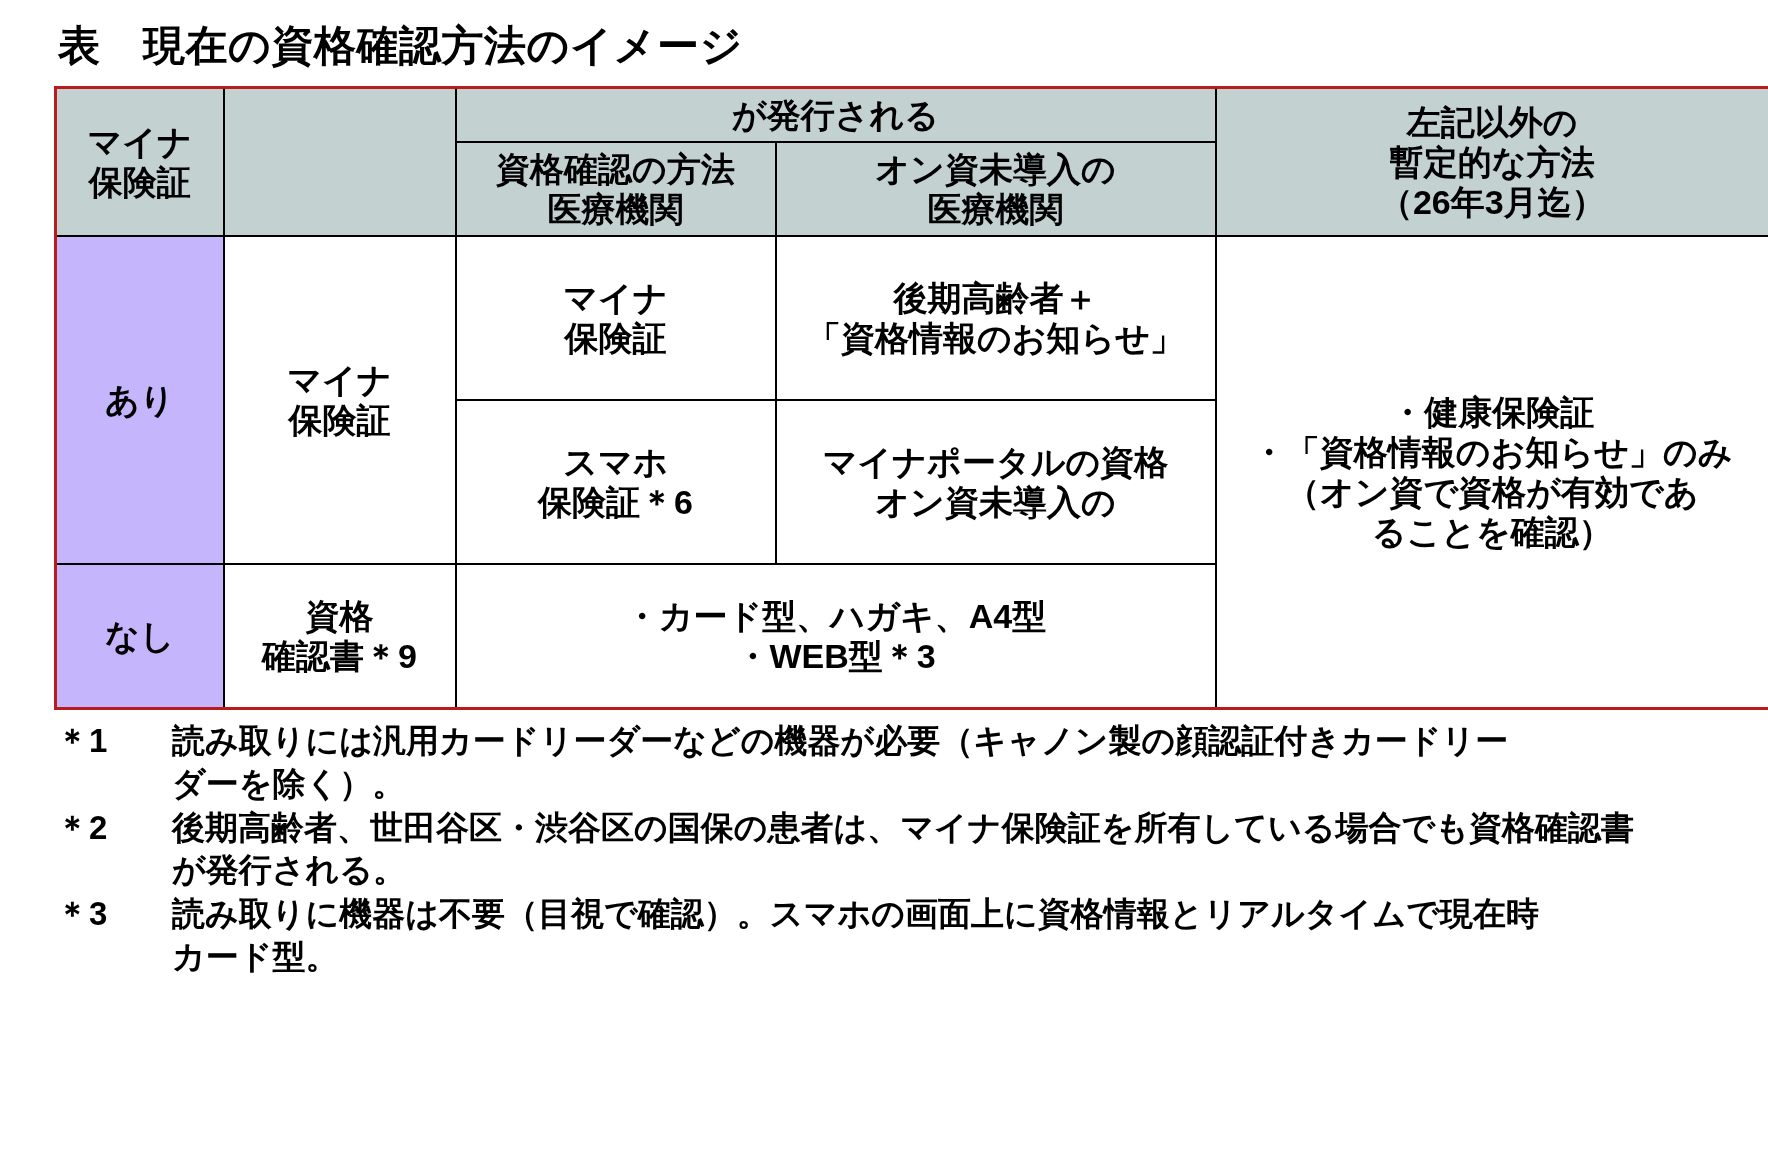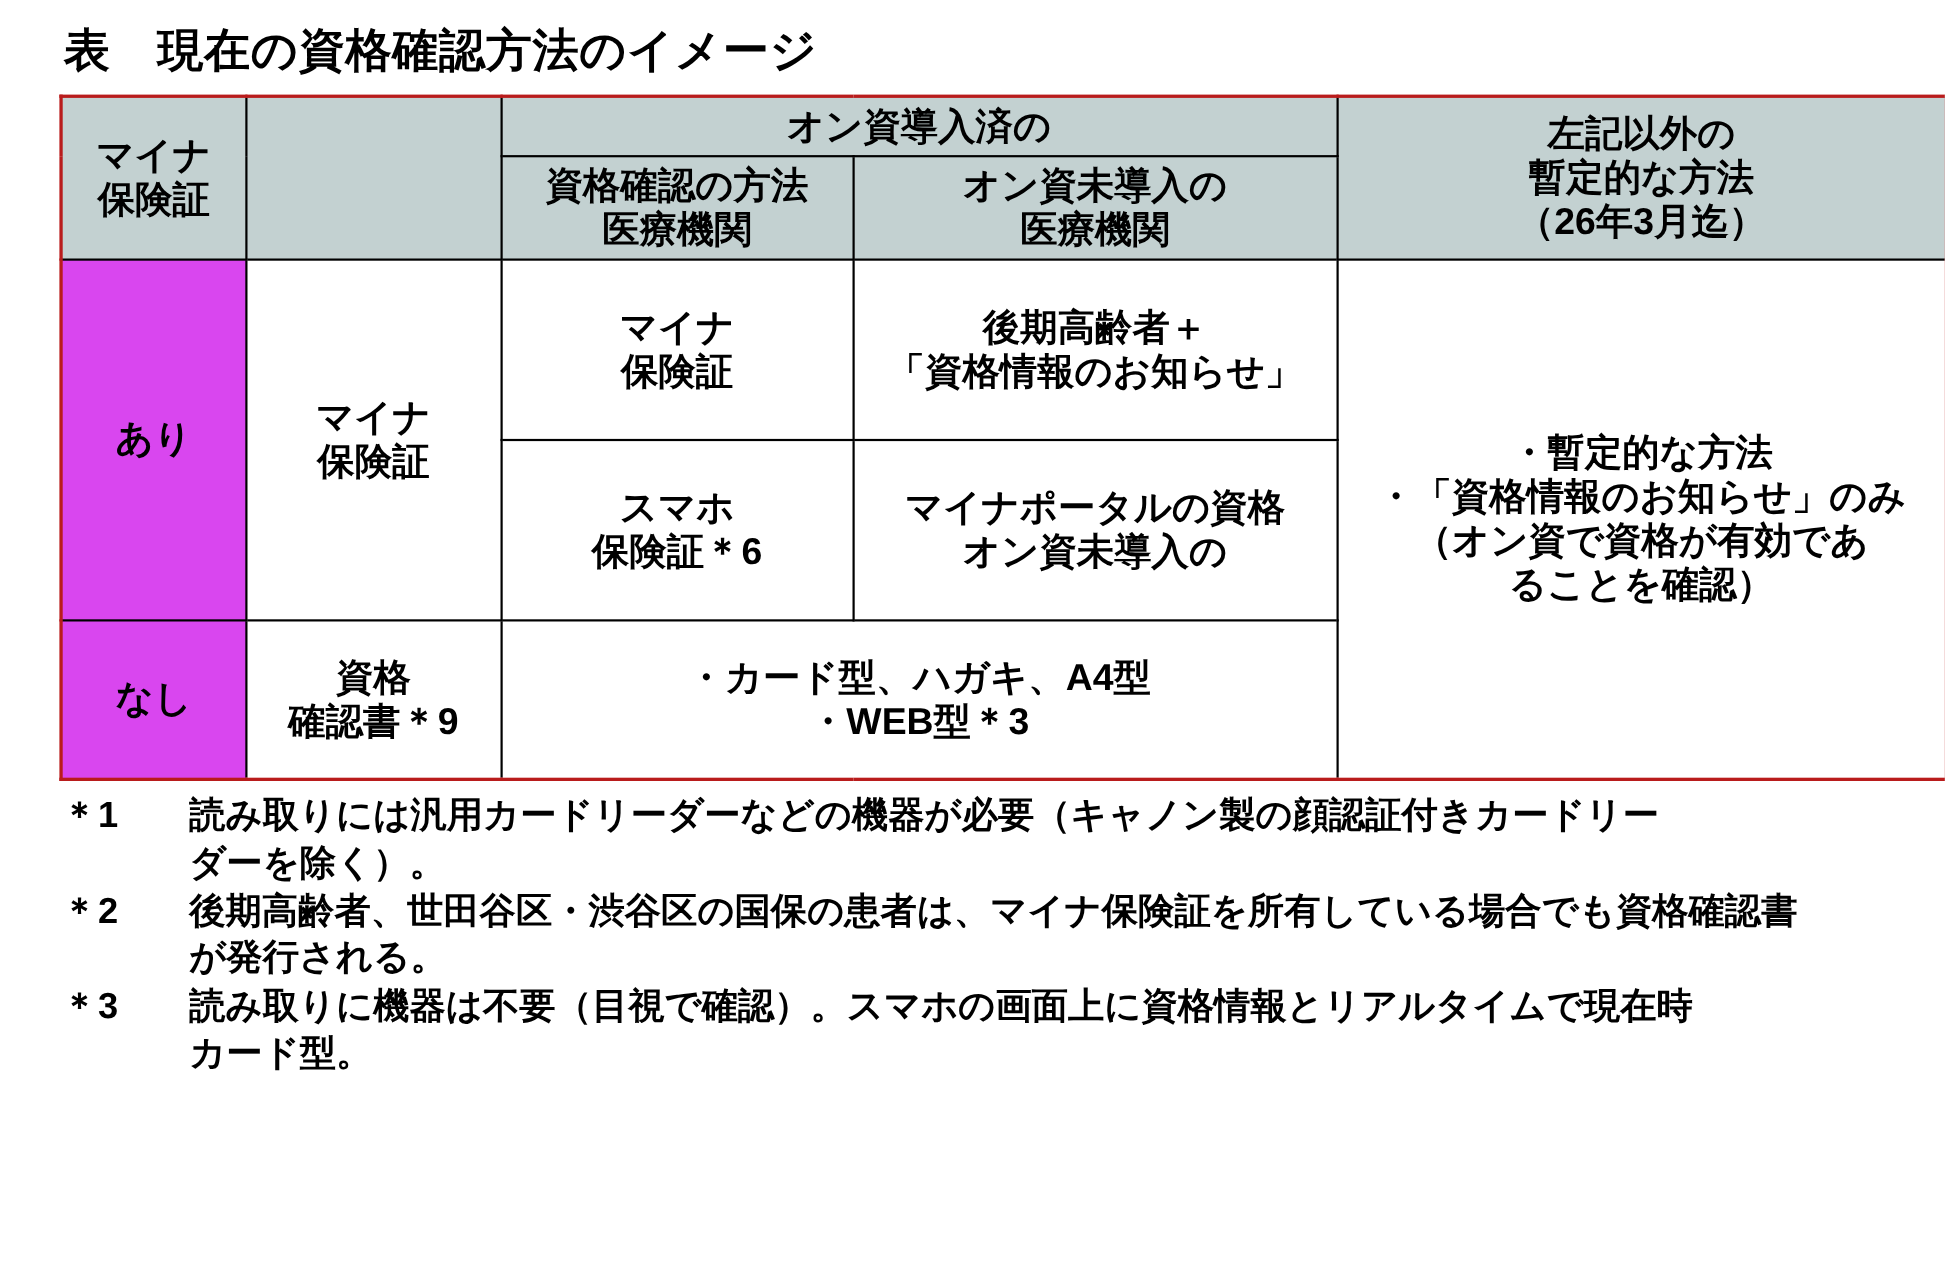--- a/index.html
+++ b/index.html
@@ -41,22 +41,21 @@
     vertical-align: middle;
     font-size: 34px;
     font-weight: bold;
     line-height: 1.18;
     padding: 6px 8px;
   }
   td.head {
     background: #c3d1d1;
   }
   td.sidehead {
-    background: #d946ef;
-    font-family: Liberation Serif, serif;
+    background: #c4b5fd;
   }
   .cellwrap {
     white-space: pre-line;
   }
   td.left-align .cellwrap {
     text-align: left;
   }
   td.left-align {
     text-align: left;
   }
@@ -98,21 +97,21 @@
       <col style="width:554px">
     </colgroup>
     <tbody>
       <tr>
         <td class="head" rowspan="2">
           <span class="cellwrap">マイナ
 保険証</span>
         </td>
         <td class="head" rowspan="2"></td>
         <td class="head" colspan="2">
-          <span class="cellwrap">オン資導入済の</span>
+          <span class="cellwrap">が発行される</span>
         </td>
         <td class="head" rowspan="2">
           <span class="cellwrap">左記以外の
 暫定的な方法
 （26年3月迄）</span>
         </td>
       </tr>
       <tr>
         <td class="head">
           <span class="cellwrap">資格確認の方法
@@ -134,21 +133,21 @@
         </td>
         <td style="height:150px">
           <span class="cellwrap">マイナ
 保険証</span>
         </td>
         <td>
           <span class="cellwrap">後期高齢者＋
 「資格情報のお知らせ」</span>
         </td>
         <td class="left-align" rowspan="3">
-          <span class="cellwrap">・暫定的な方法
+          <span class="cellwrap">・健康保険証
 ・「資格情報のお知らせ」のみ
 （オン資で資格が有効であ
 ることを確認）</span>
         </td>
       </tr>
 
       <tr>
         <td style="height:150px">
           <span class="cellwrap">スマホ
 保険証＊6</span>

